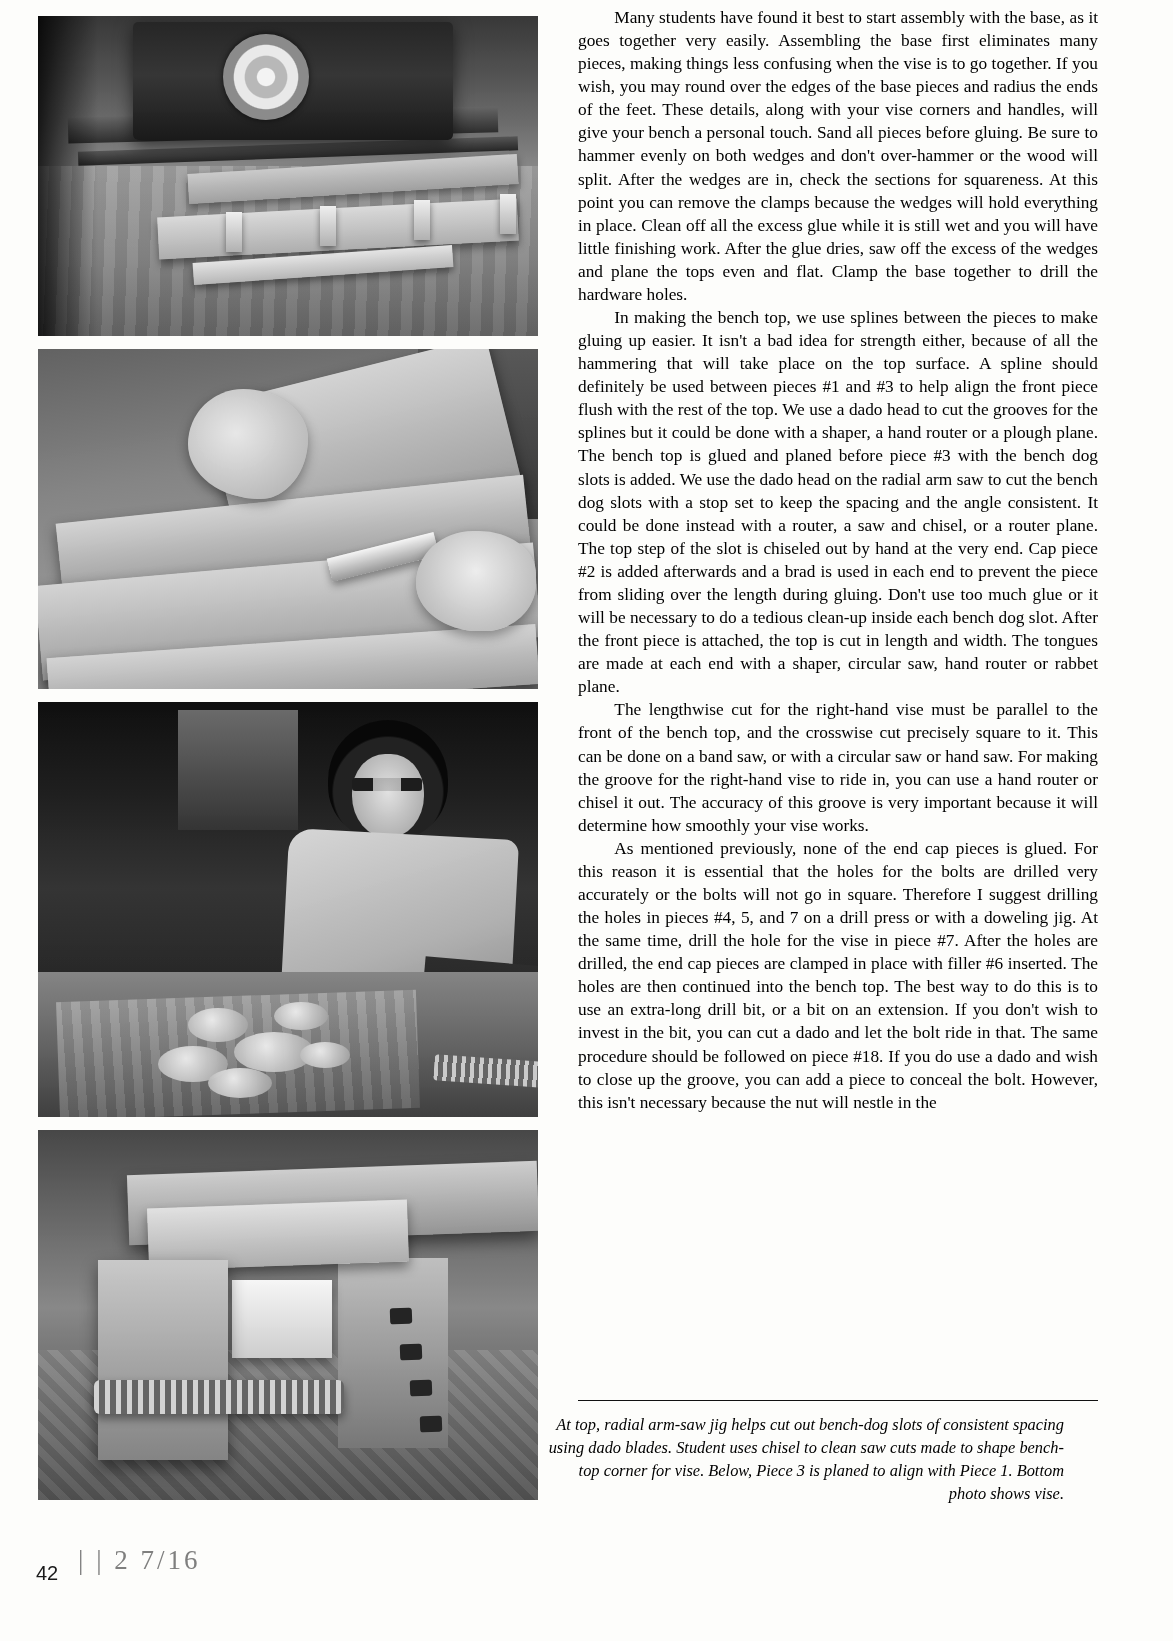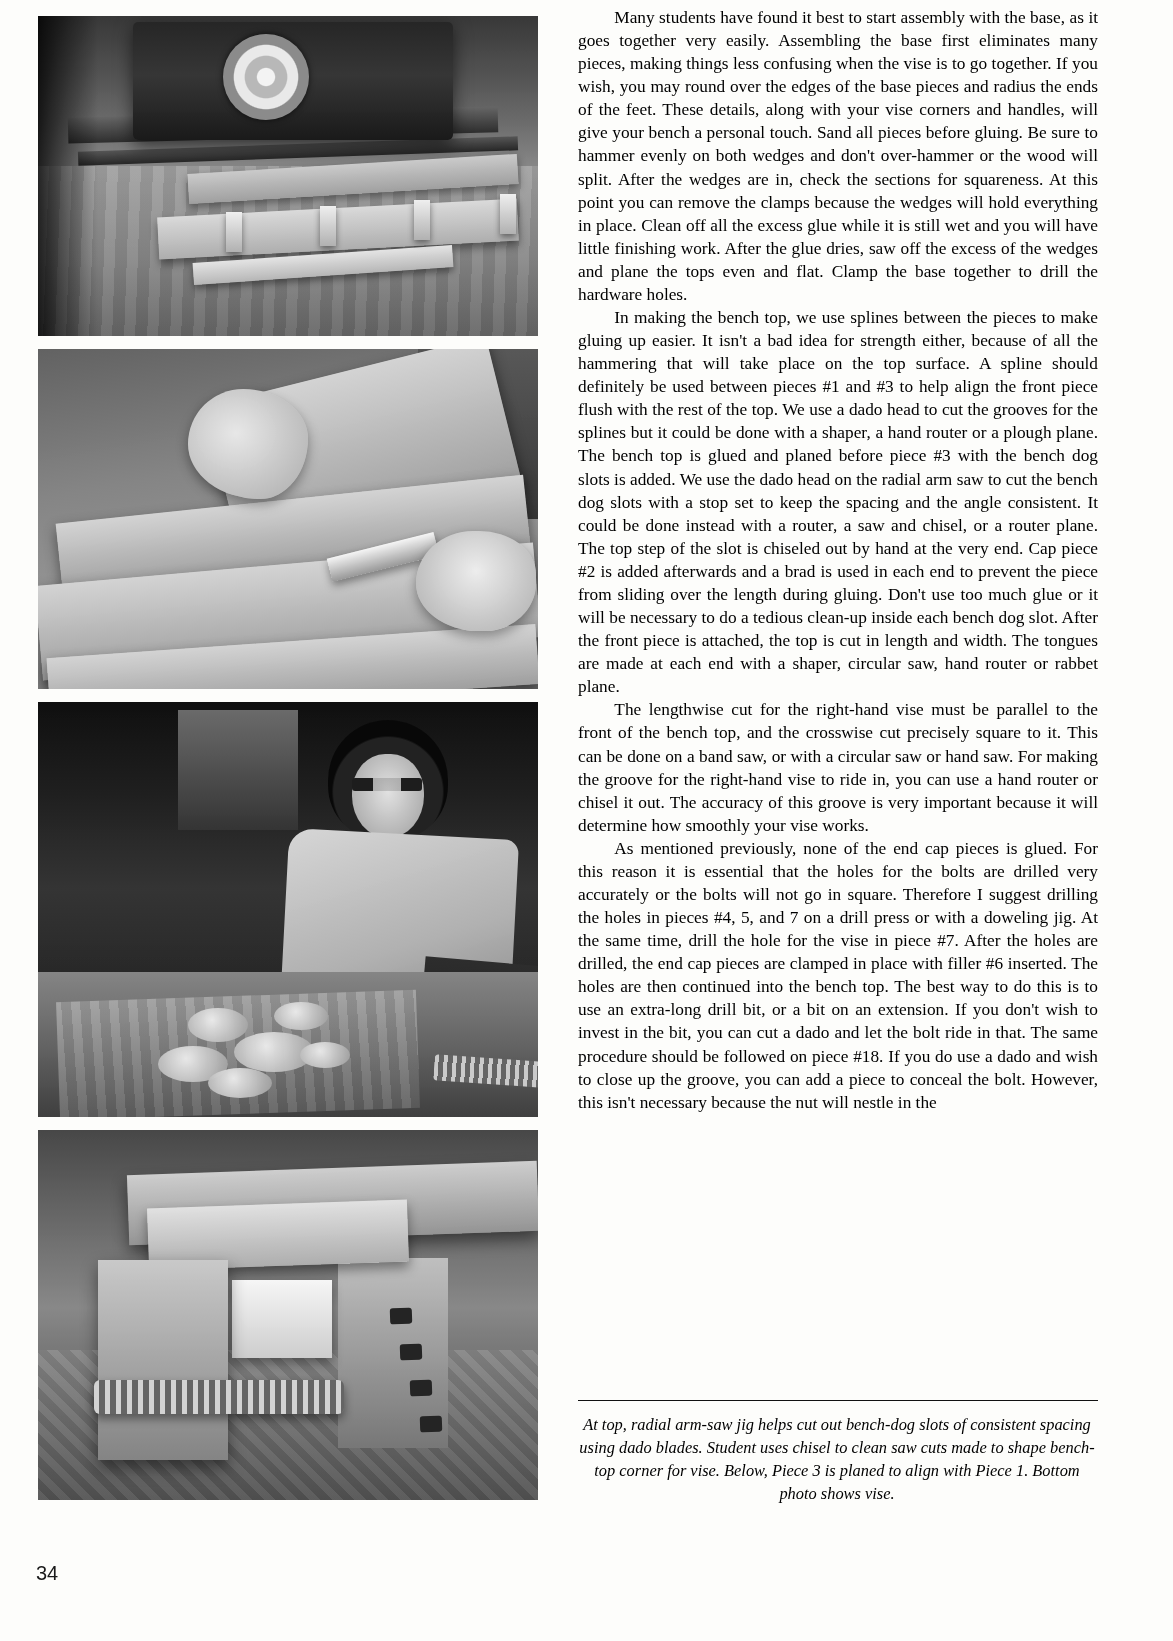--- a/index.html
+++ b/index.html
@@ -266,27 +266,27 @@
 
   .rule {
     position: absolute;
     left: 578px;
     top: 1400px;
     width: 520px;
     border-top: 1px solid #111;
   }
   .caption {
     position: absolute;
-    left: 577px;
+    left: 544px;
     top: 1414px;
     width: 520px;
     font-style: italic;
     font-size: 16.4px;
     line-height: 1.4;
-    text-align: center;
+    text-align: right;
   }
 
   .folio {
     position: absolute;
     left: 36px;
     top: 1562px;
     font-size: 20px;
     font-family: "Liberation Sans", sans-serif;
     color: #1a1a1a;
   }
@@ -381,15 +381,16 @@
       <p>Many students have found it best to start assembly with the base, as it goes together very easily. Assembling the base first eliminates many pieces, making things less confusing when the vise is to go together. If you wish, you may round over the edges of the base pieces and radius the ends of the feet. These details, along with your vise corners and handles, will give your bench a personal touch. Sand all pieces before gluing. Be sure to hammer evenly on both wedges and don't over-hammer or the wood will split. After the wedges are in, check the sections for squareness. At this point you can remove the clamps because the wedges will hold everything in place. Clean off all the excess glue while it is still wet and you will have little finishing work. After the glue dries, saw off the excess of the wedges and plane the tops even and flat. Clamp the base together to drill the hardware holes.</p>
       <p>In making the bench top, we use splines between the pieces to make gluing up easier. It isn't a bad idea for strength either, because of all the hammering that will take place on the top surface. A spline should definitely be used between pieces #1 and #3 to help align the front piece flush with the rest of the top. We use a dado head to cut the grooves for the splines but it could be done with a shaper, a hand router or a plough plane. The bench top is glued and planed before piece #3 with the bench dog slots is added. We use the dado head on the radial arm saw to cut the bench dog slots with a stop set to keep the spacing and the angle consistent. It could be done instead with a router, a saw and chisel, or a router plane. The top step of the slot is chiseled out by hand at the very end. Cap piece #2 is added afterwards and a brad is used in each end to prevent the piece from sliding over the length during gluing. Don't use too much glue or it will be necessary to do a tedious clean-up inside each bench dog slot. After the front piece is attached, the top is cut in length and width. The tongues are made at each end with a shaper, circular saw, hand router or rabbet plane.</p>
       <p>The lengthwise cut for the right-hand vise must be parallel to the front of the bench top, and the crosswise cut precisely square to it. This can be done on a band saw, or with a circular saw or hand saw. For making the groove for the right-hand vise to ride in, you can use a hand router or chisel it out. The accuracy of this groove is very important because it will determine how smoothly your vise works.</p>
       <p>As mentioned previously, none of the end cap pieces is glued. For this reason it is essential that the holes for the bolts are drilled very accurately or the bolts will not go in square. Therefore I suggest drilling the holes in pieces #4, 5, and 7 on a drill press or with a doweling jig. At the same time, drill the hole for the vise in piece #7. After the holes are drilled, the end cap pieces are clamped in place with filler #6 inserted. The holes are then continued into the bench top. The best way to do this is to use an extra-long drill bit, or a bit on an extension. If you don't wish to invest in the bit, you can cut a dado and let the bolt ride in that. The same procedure should be followed on piece #18. If you do use a dado and wish to close up the groove, you can add a piece to conceal the bolt. However, this isn't necessary because the nut will nestle in the</p>
     </div>
   </div>
 
   <div class="rule"></div>
   <div class="caption">At top, radial arm-saw jig helps cut out bench-dog slots of consistent spacing using dado blades. Student uses chisel to clean saw cuts made to shape bench-top corner for vise. Below, Piece 3 is planed to align with Piece 1. Bottom photo shows vise.</div>
 
-  <div class="folio">34</div>
+  <div class="folio">42</div>
+  <div class="scribble">| | 2 7/16</div>
 
 </div>
 
 </body></html>

